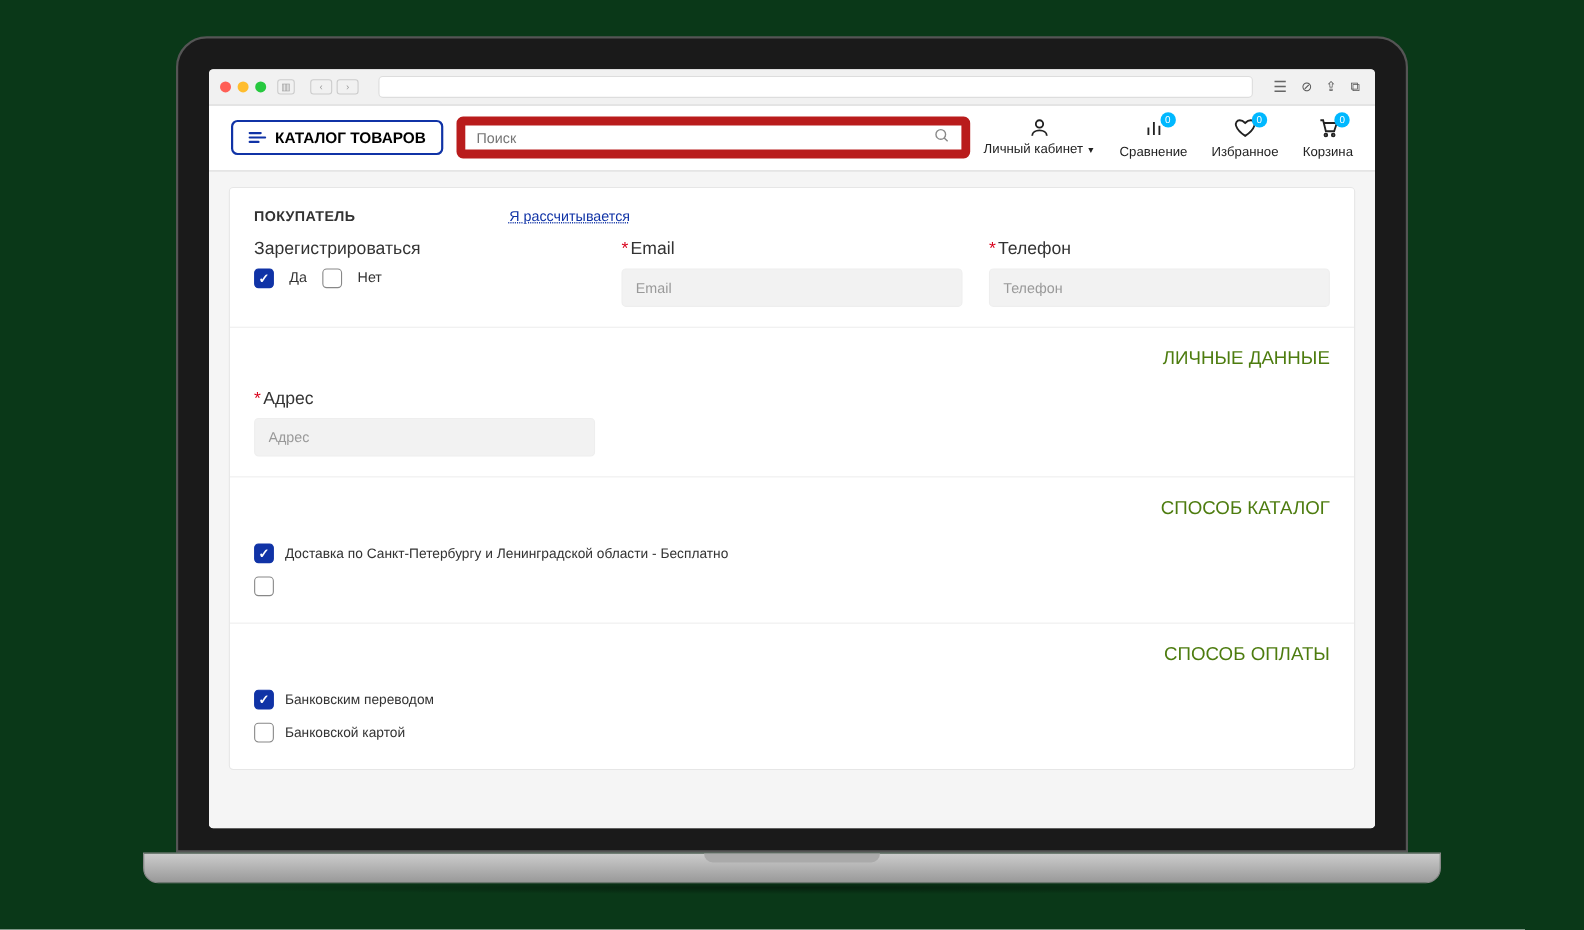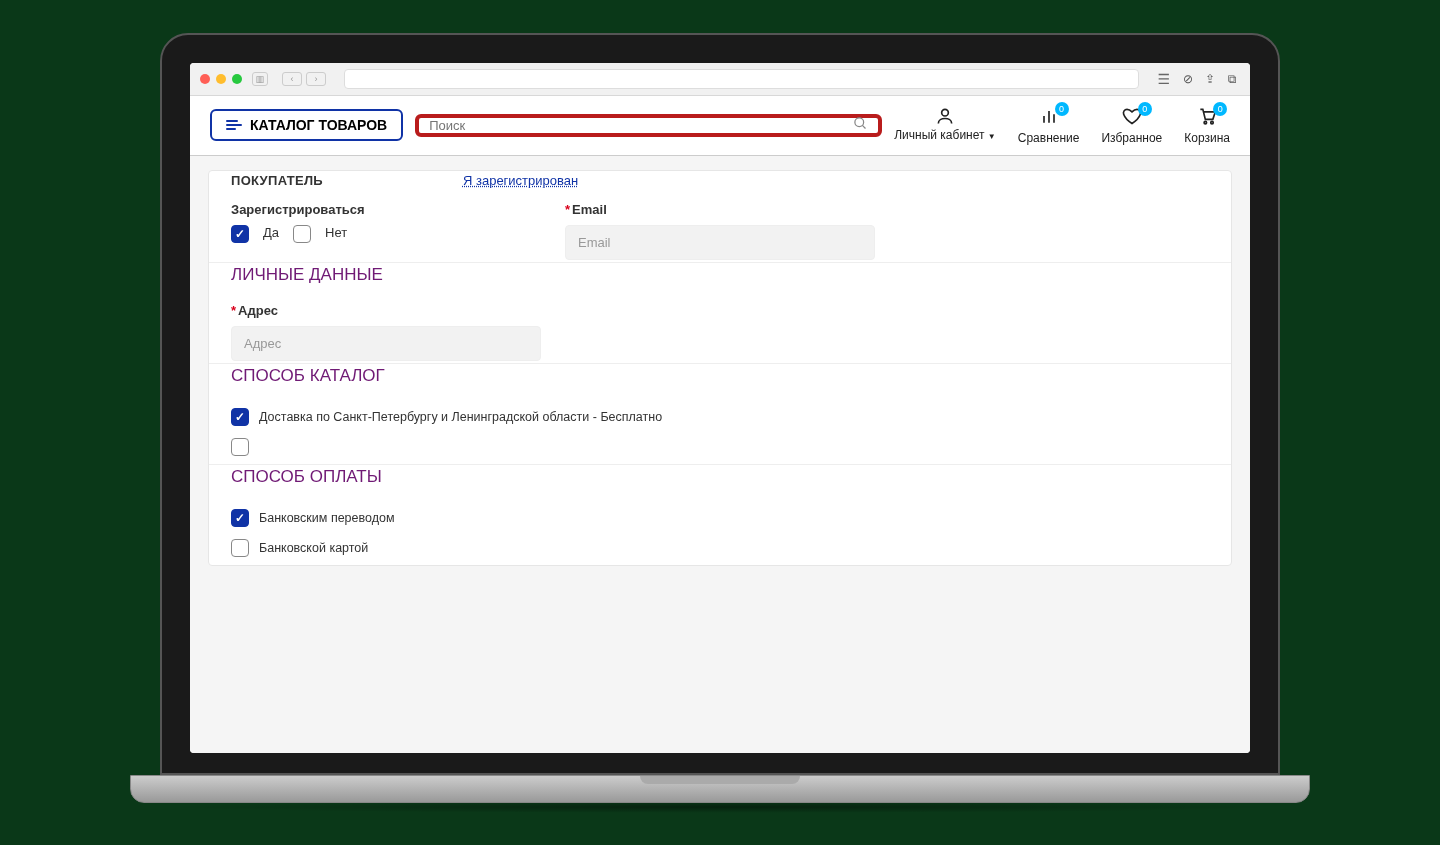--- a/index.html
+++ b/index.html
@@ -25,49 +25,49 @@
 .chrome-right { display:flex; gap:6px; }
 .chrome-right .ico { width:16px; height:16px; color:#555; display:flex; align-items:center; justify-content:center; font-size:12px; }
 .reader-ico { font-size:14px; }
 
 
 .page-header { display:flex; align-items:center; gap:12px; padding:10px 20px; border-bottom:1px solid #ccc; }
 .catalog-btn { border:2px solid #1033a6; color:#000000; border-radius:6px; padding:6px 14px; font-weight:700; font-size:14px; display:flex; align-items:center; gap:8px; background:#fff; }
 .catalog-btn .bars { display:flex; flex-direction:column; gap:2px; }
 .catalog-btn .bars span { display:block; height:2px; background:#1033a6; border-radius:1px; }
 .catalog-btn .bars span:nth-child(1){width:12px;} .catalog-btn .bars span:nth-child(2){width:16px;} .catalog-btn .bars span:nth-child(3){width:10px;}
-.search-box { flex:1; border:4px solid #b91c1c; border-radius:6px; display:flex; align-items:center; padding:0 10px; height:23px; }
+.search-box { flex:1; border:8px solid #b91c1c; border-radius:6px; display:flex; align-items:center; padding:0 10px; height:38px; }
 .search-box input { flex:1; border:none; outline:none; font-size:13px; color:#333; background:transparent; }
 .search-box .sicon { color:#888; font-size:14px; }
 .header-actions { display:flex; gap:22px; align-items:flex-start; }
 .h-item { text-align:center; font-size:12px; color:#222; position:relative; }
 .h-item .icon-wrap { position:relative; display:inline-block; }
 .h-item svg, .h-item .uni { width:20px; height:20px; display:block; margin:0 auto 2px; color:#222; }
 .h-item .badge { position:absolute; top:-4px; right:-10px; background:#00b8ff; color:#fff; border-radius:8px; font-size:9px; padding:0 4px; min-width:14px; height:14px; line-height:14px; }
 .h-item .caret { font-size:8px; }
 
 
 .content { flex:1; overflow:auto; background:#f5f5f5; padding:14px 18px; }
 .card { background:#fff; border:1px solid #e6e6e6; border-radius:4px; }
-.section { padding:2px 22px; border-bottom:1px solid #eee; }
+.section { padding:18px 22px; border-bottom:1px solid #eee; }
 .section:last-child { border-bottom:none; }
 .sec-head { display:flex; align-items:center; gap:140px; margin-bottom:14px; }
 .sec-title { font-size:13px; font-weight:600; color:#333; letter-spacing:.3px; }
 .link { color:#1033a6; font-size:13px; text-decoration:underline dotted; }
 .row3 { display:grid; grid-template-columns:1fr 1fr 1fr; gap:24px; }
-.field-label { font-size:13px; color:#333; margin-bottom:8px; display:block;font-weight:bold; }
+.field-label { font-size:16px; color:#333; margin-bottom:8px; display:block; }
 .req { color:#d9001b; margin-right:2px; }
 .text-input { width:100%; background:#f2f2f2; border:1px solid #eee; border-radius:4px; padding:9px 12px; font-size:13px; color:#333; }
 .text-input::placeholder { color:#999; }
 .chk-row { display:flex; align-items:flex-start; gap:14px; font-size:13px; color:#333; }
 .chk { width:18px; height:18px; border:1.5px solid #888; border-radius:4px; display:inline-flex; align-items:center; justify-content:center; background:#fff; flex-shrink:0; }
 .chk.checked { background:#1033a6; border-color:#1033a6; color:#fff; }
 .chk.checked::after { content:"✓"; font-size:12px; font-weight:bold; }
 .opt-row { display:flex; align-items:center; gap:10px; font-size:12.5px; color:#333; padding:6px 0; }
-h2.block-title { font-size:17px; font-weight:500; color:#701a75; margin-bottom:16px; }
+h2.block-title { font-size:17px; font-weight:500; color:#4d7c0f; margin-bottom:16px;text-align:right; }
 .grid-gap { margin-top:18px; }
 </style>
 </head>
 <body>
 
 <div class="laptop">
   <div class="screen-bezel">
     <div class="screen">
 
       <div class="browser-chrome">
@@ -149,36 +149,40 @@
           </div>
         </div>
       </div>
 
       <div class="content">
         <div class="card">
 
           <div class="section">
             <div class="sec-head">
               <span class="sec-title">ПОКУПАТЕЛЬ</span>
-              <a class="link">Я зарегистрирован</a>
+              <a class="link">Я рассчитывается</a>
             </div>
             <div class="row3">
               <div>
                 <label class="field-label">Зарегистрироваться</label>
                 <div class="chk-row">
                   <span class="chk checked"></span>
                   <span>Да</span>
                   <span class="chk"></span>
                   <span>Нет</span>
                 </div>
               </div>
               <div>
                 <label class="field-label"><span class="req">*</span><span>Email</span></label>
                 <input class="text-input" placeholder="Email" style="">
               </div>
+              <div>
+                <label class="field-label"><span class="req">*</span><span>Телефон</span></label>
+                <input class="text-input" placeholder="Телефон" style="">
+              </div>
             </div>
           </div>
 
           <div class="section">
             <h2 class="block-title">ЛИЧНЫЕ ДАННЫЕ</h2>
             <div class="row3 grid-gap">
               <div>
                 <label class="field-label"><span class="req">*</span><span>Адрес</span></label>
                 <input class="text-input" placeholder="Адрес" style="">
               </div>

